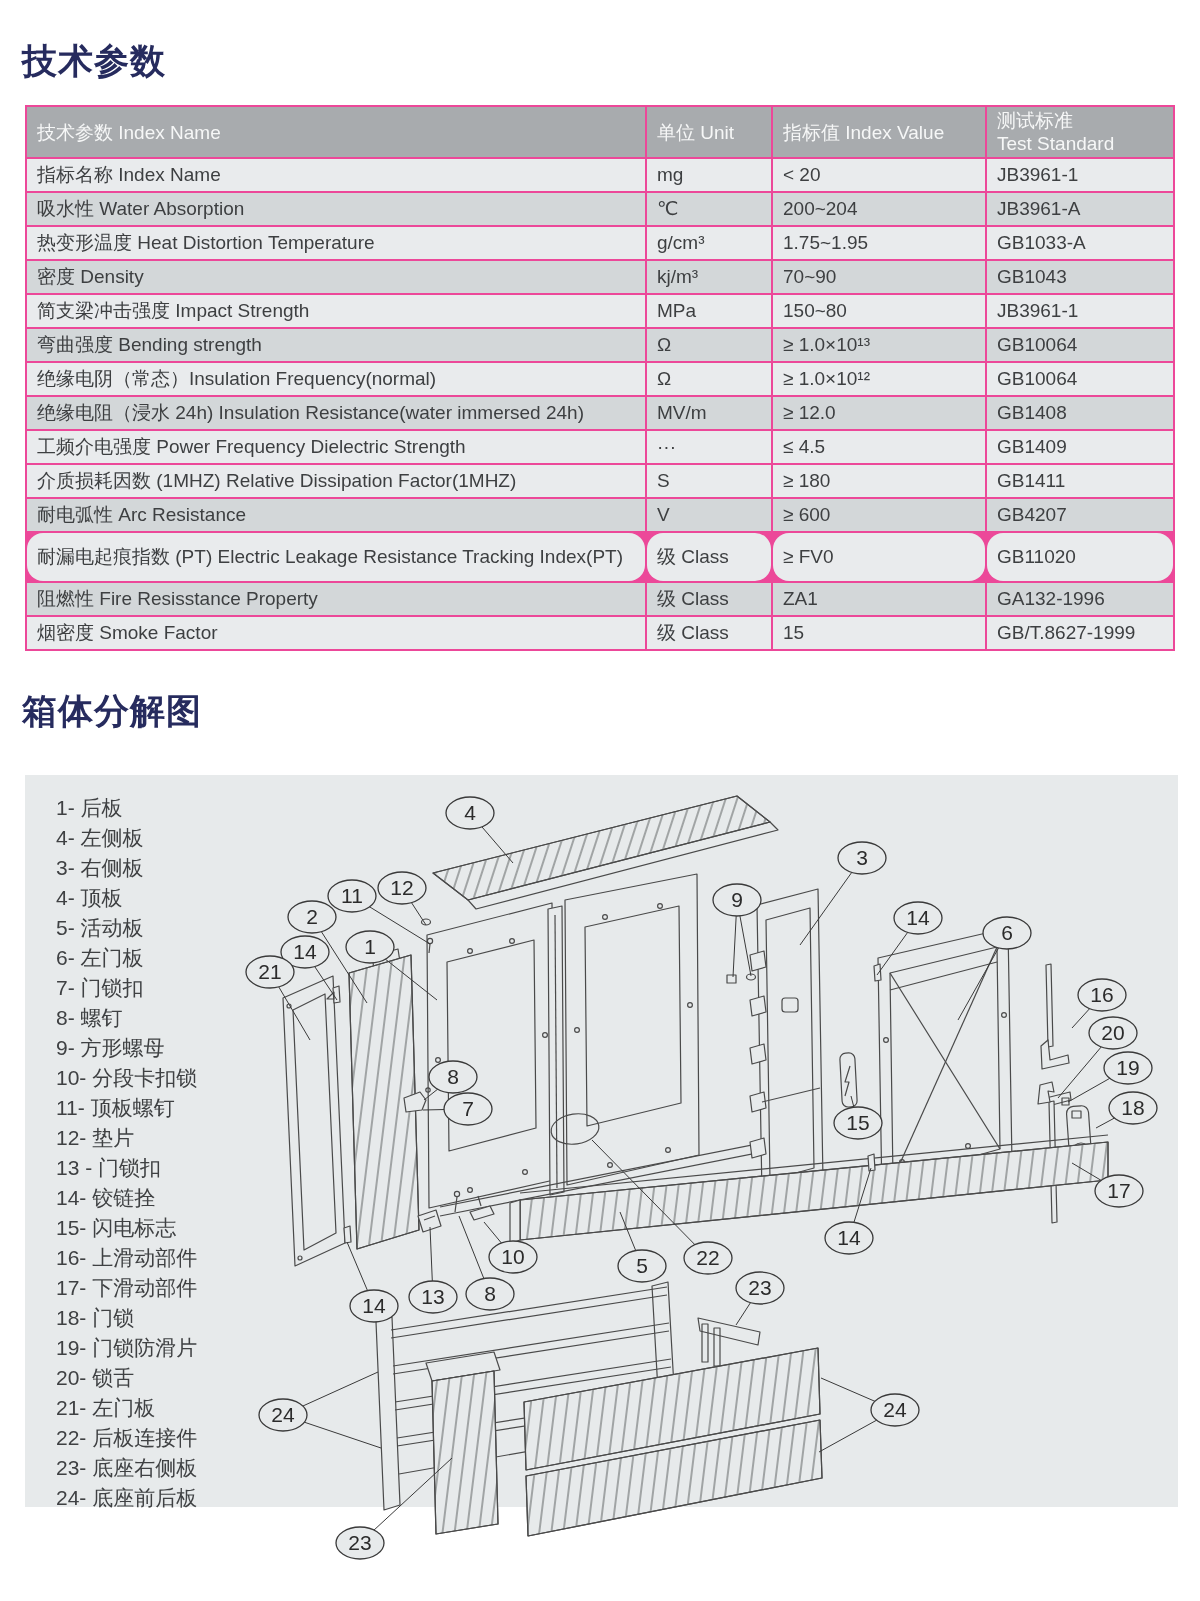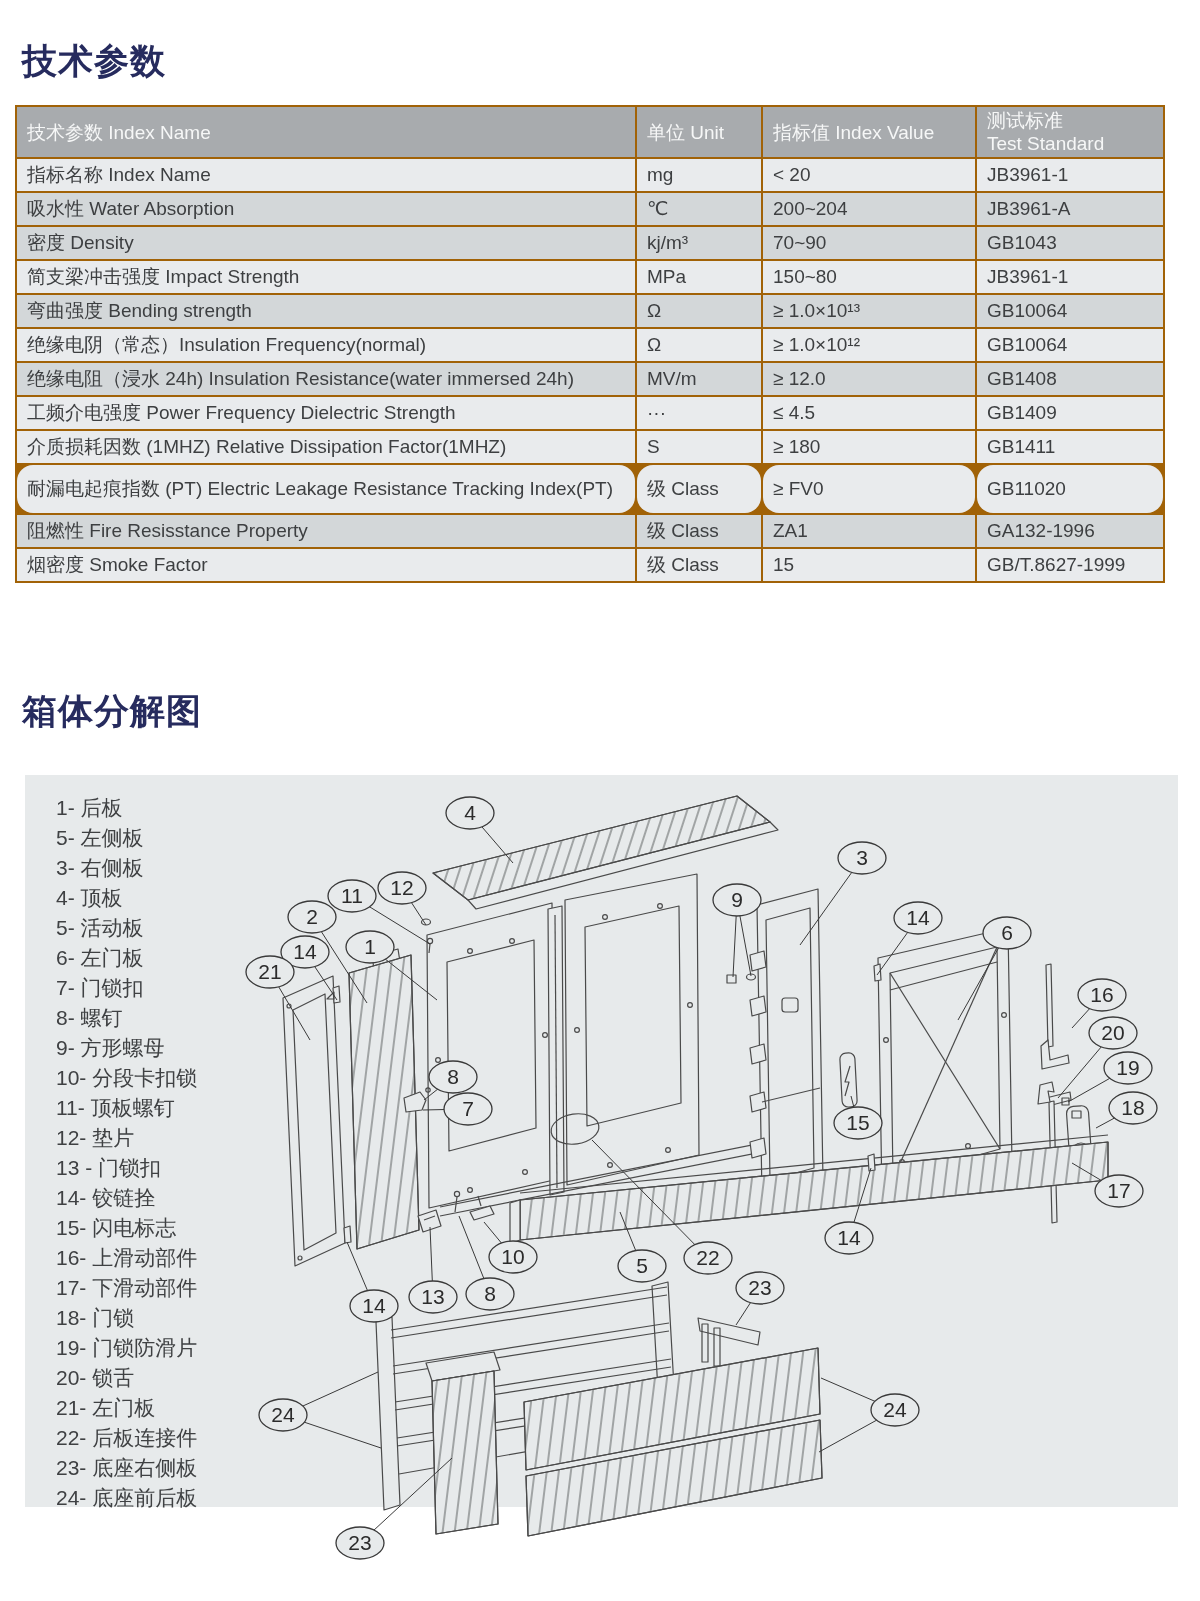--- a/index.html
+++ b/index.html
@@ -10,22 +10,22 @@
   }
   .sec-title{
     position:absolute;left:22px;font-size:35px;font-weight:bold;
     color:#262b5e;letter-spacing:1px;margin:0;
   }
   #title1{top:38px;}
   #title2{top:688px;}
 
   
   table.params{
-    position:absolute;left:15px;top:105px;width:1150px;
-    border-collapse:separate;border-spacing:2px;background:#a16207;
+    position:absolute;left:25px;top:105px;width:1150px;
+    border-collapse:separate;border-spacing:2px;background:#ec4899;
     table-layout:fixed;
   }
   table.params th{
     background:#a8abae;color:#f6f7f7;font-weight:normal;font-size:19px;
     text-align:left;padding:2px 10px;height:46px;vertical-align:middle;
     white-space:pre-line;line-height:23px;
   }
   table.params td{
     font-size:19px;color:#3d3f41;padding:2px 10px;height:28px;
     vertical-align:middle;line-height:22px;
@@ -74,20 +74,26 @@
         <td>mg</td>
         <td>&lt; 20</td>
         <td>JB3961-1</td>
       </tr>
       <tr class="dark">
         <td>吸水性 Water Absorption</td>
         <td>℃</td>
         <td>200~204</td>
         <td>JB3961-A</td>
       </tr>
+      <tr class="light">
+        <td>热变形温度 Heat Distortion Temperature</td>
+        <td>g/cm³</td>
+        <td>1.75~1.95</td>
+        <td>GB1033-A</td>
+      </tr>
       <tr class="dark">
         <td>密度 Density</td>
         <td>kj/m³</td>
         <td>70~90</td>
         <td>GB1043</td>
       </tr>
       <tr class="light">
         <td>简支梁冲击强度 Impact Strength</td>
         <td>MPa</td>
         <td>150~80</td>
@@ -116,20 +122,26 @@
         <td>···</td>
         <td>≤ 4.5</td>
         <td>GB1409</td>
       </tr>
       <tr class="light">
         <td>介质损耗因数 (1MHZ) Relative Dissipation Factor(1MHZ)</td>
         <td>S</td>
         <td>≥ 180</td>
         <td>GB1411</td>
       </tr>
+      <tr class="dark">
+        <td>耐电弧性 Arc Resistance</td>
+        <td>V</td>
+        <td>≥ 600</td>
+        <td>GB4207</td>
+      </tr>
       <tr class="light tall">
         <td>耐漏电起痕指数 (PT) Electric Leakage Resistance Tracking Index(PT)</td>
         <td>级 Class</td>
         <td>≥ FV0</td>
         <td>GB11020</td>
       </tr>
       <tr class="dark">
         <td>阻燃性 Fire Resisstance Property</td>
         <td>级 Class</td>
         <td>ZA1</td>
@@ -142,21 +154,21 @@
         <td>GB/T.8627-1999</td>
       </tr>
     </tbody>
 </table>
 
 <h2 id="title2" class="sec-title">箱体分解图</h2>
 
 <div id="panel">
   <ul id="legend">
       <li>1- 后板</li>
-      <li>5- 左侧板</li>
+      <li>4- 左侧板</li>
       <li>3- 右侧板</li>
       <li>4- 顶板</li>
       <li>5- 活动板</li>
       <li>6- 左门板</li>
       <li>7- 门锁扣</li>
       <li>8- 螺钉</li>
       <li>9- 方形螺母</li>
       <li>10- 分段卡扣锁</li>
       <li>11- 顶板螺钉</li>
       <li>12- 垫片</li>

